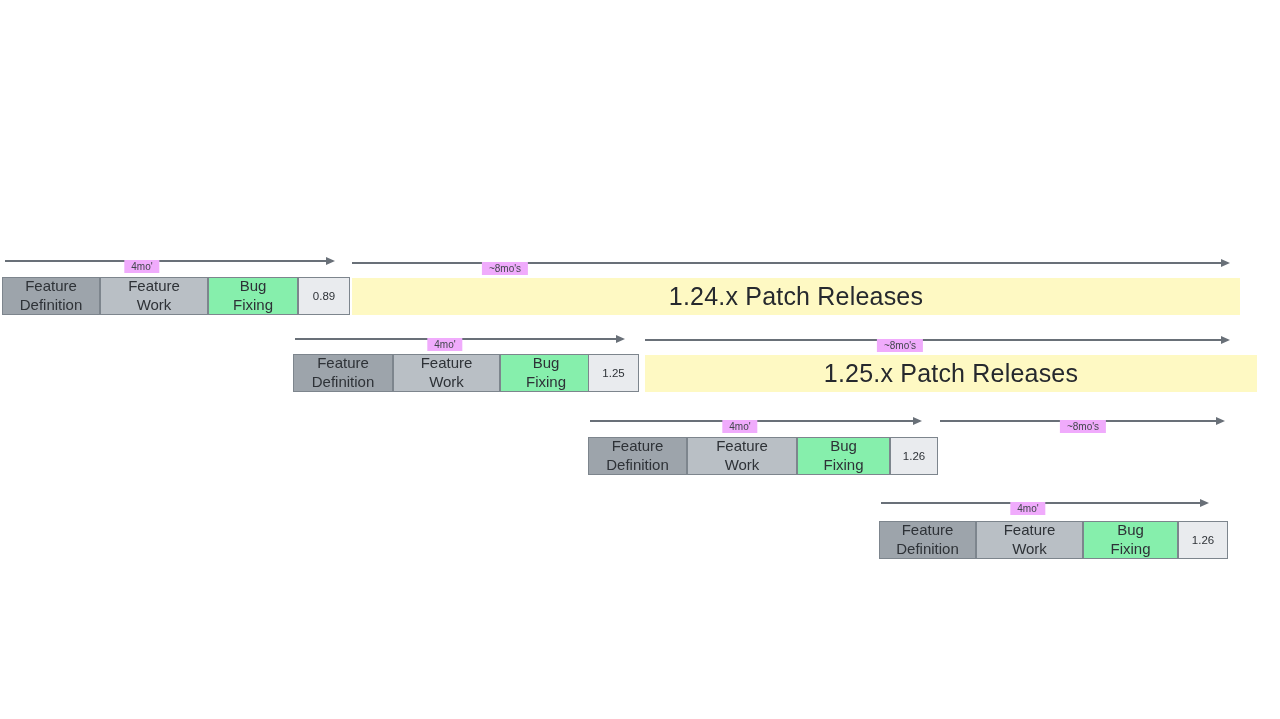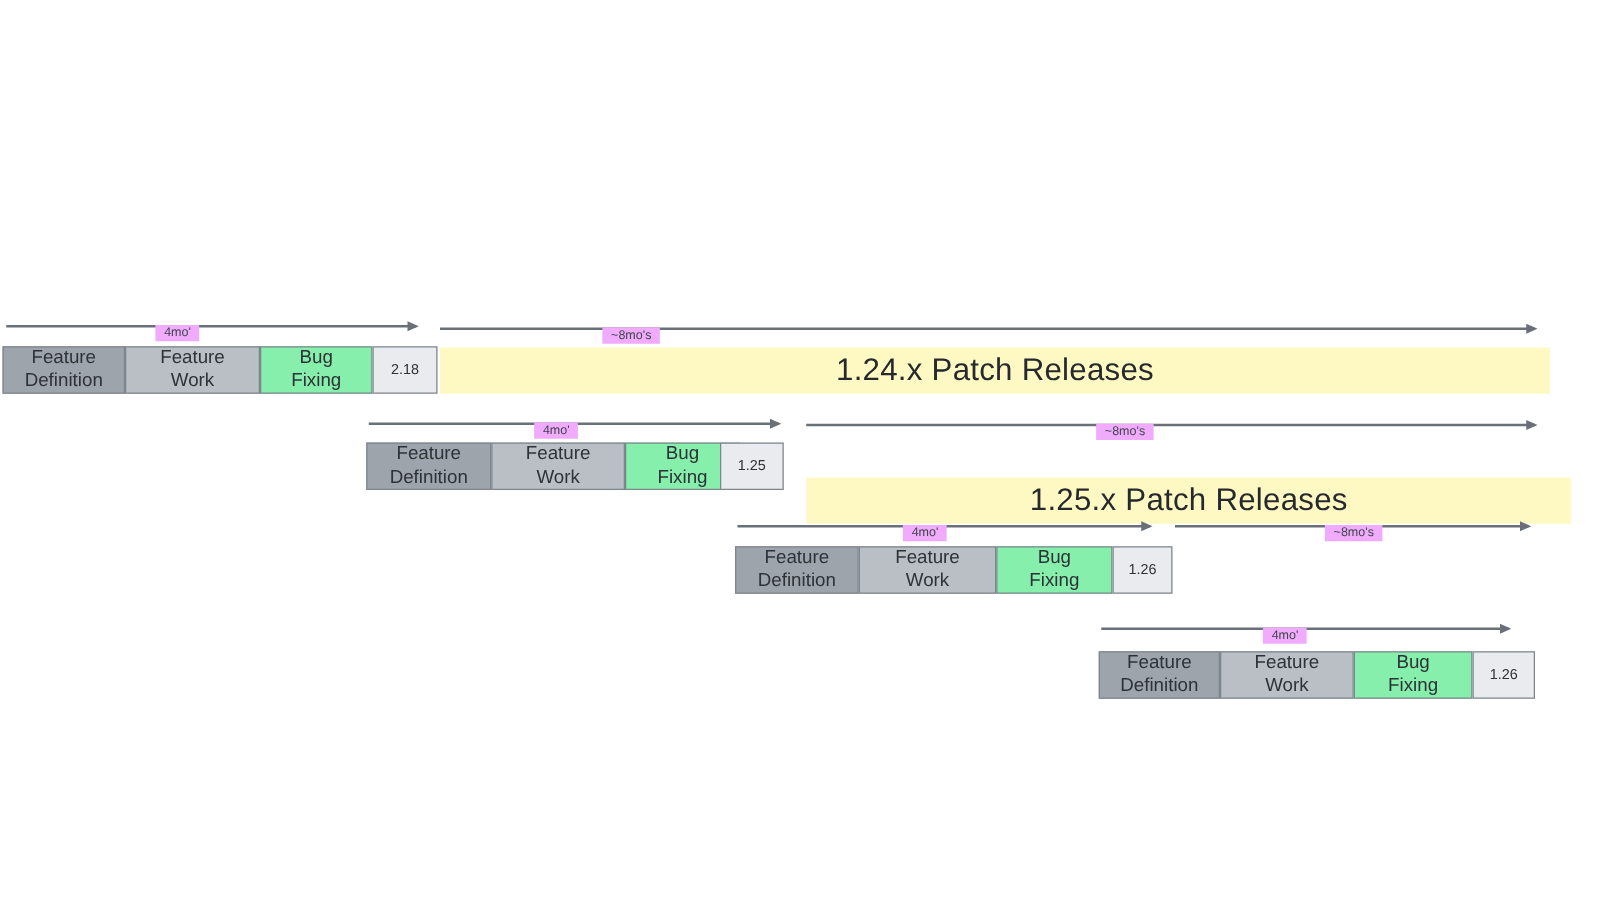--- a/index.html
+++ b/index.html
@@ -53,43 +53,43 @@
     <div class="arrow" style="left:352px; top:262px; width:876px;">
       <span class="ah"></span>
       <span class="lbl" style="left:153px">~8mo's</span>
     </div>
     <div class="pbox fd" style="left:2px;   top:277px; width:98px;">Feature
 Definition</div>
     <div class="pbox fw" style="left:100px; top:277px; width:108px;">Feature
 Work</div>
     <div class="pbox bf" style="left:208px; top:277px; width:90px;">Bug
 Fixing</div>
-    <div class="pbox ver" style="left:298px; top:277px; width:52px;">2.18</div>
+    <div class="pbox ver" style="left:298px; top:277px; width:52px;">0.89</div>
     <div class="patch-bar" style="left:352px; top:278px; width:888px; height:37px;">
       <span>1.24.x Patch Releases</span>
     </div>
   </div>
 
   <div class="row">
     <div class="arrow" style="left:295px; top:338px; width:328px;">
       <span class="ah"></span>
       <span class="lbl" style="left:150px">4mo'</span>
     </div>
     <div class="arrow" style="left:645px; top:339px; width:583px;">
       <span class="ah"></span>
       <span class="lbl" style="left:255px">~8mo's</span>
     </div>
     <div class="pbox fd" style="left:293px; top:354px; width:100px;">Feature
 Definition</div>
     <div class="pbox fw" style="left:393px; top:354px; width:107px;">Feature
 Work</div>
     <div class="pbox bf" style="left:500px; top:354px; width:92px;">Bug
 Fixing</div>
-    <div class="pbox ver" style="left:576px; top:354px; width:51px;">1.25</div>
-    <div class="patch-bar" style="left:645px; top:355px; width:612px; height:37px;margin-top:27px;">
+    <div class="pbox ver" style="left:588px; top:354px; width:51px;">1.25</div>
+    <div class="patch-bar" style="left:645px; top:355px; width:612px; height:37px;">
       <span>1.25.x Patch Releases</span>
     </div>
   </div>
 
   <div class="row">
     <div class="arrow" style="left:590px; top:420px; width:330px;">
       <span class="ah"></span>
       <span class="lbl" style="left:150px">4mo'</span>
     </div>
     <div class="arrow" style="left:940px; top:420px; width:283px;">

